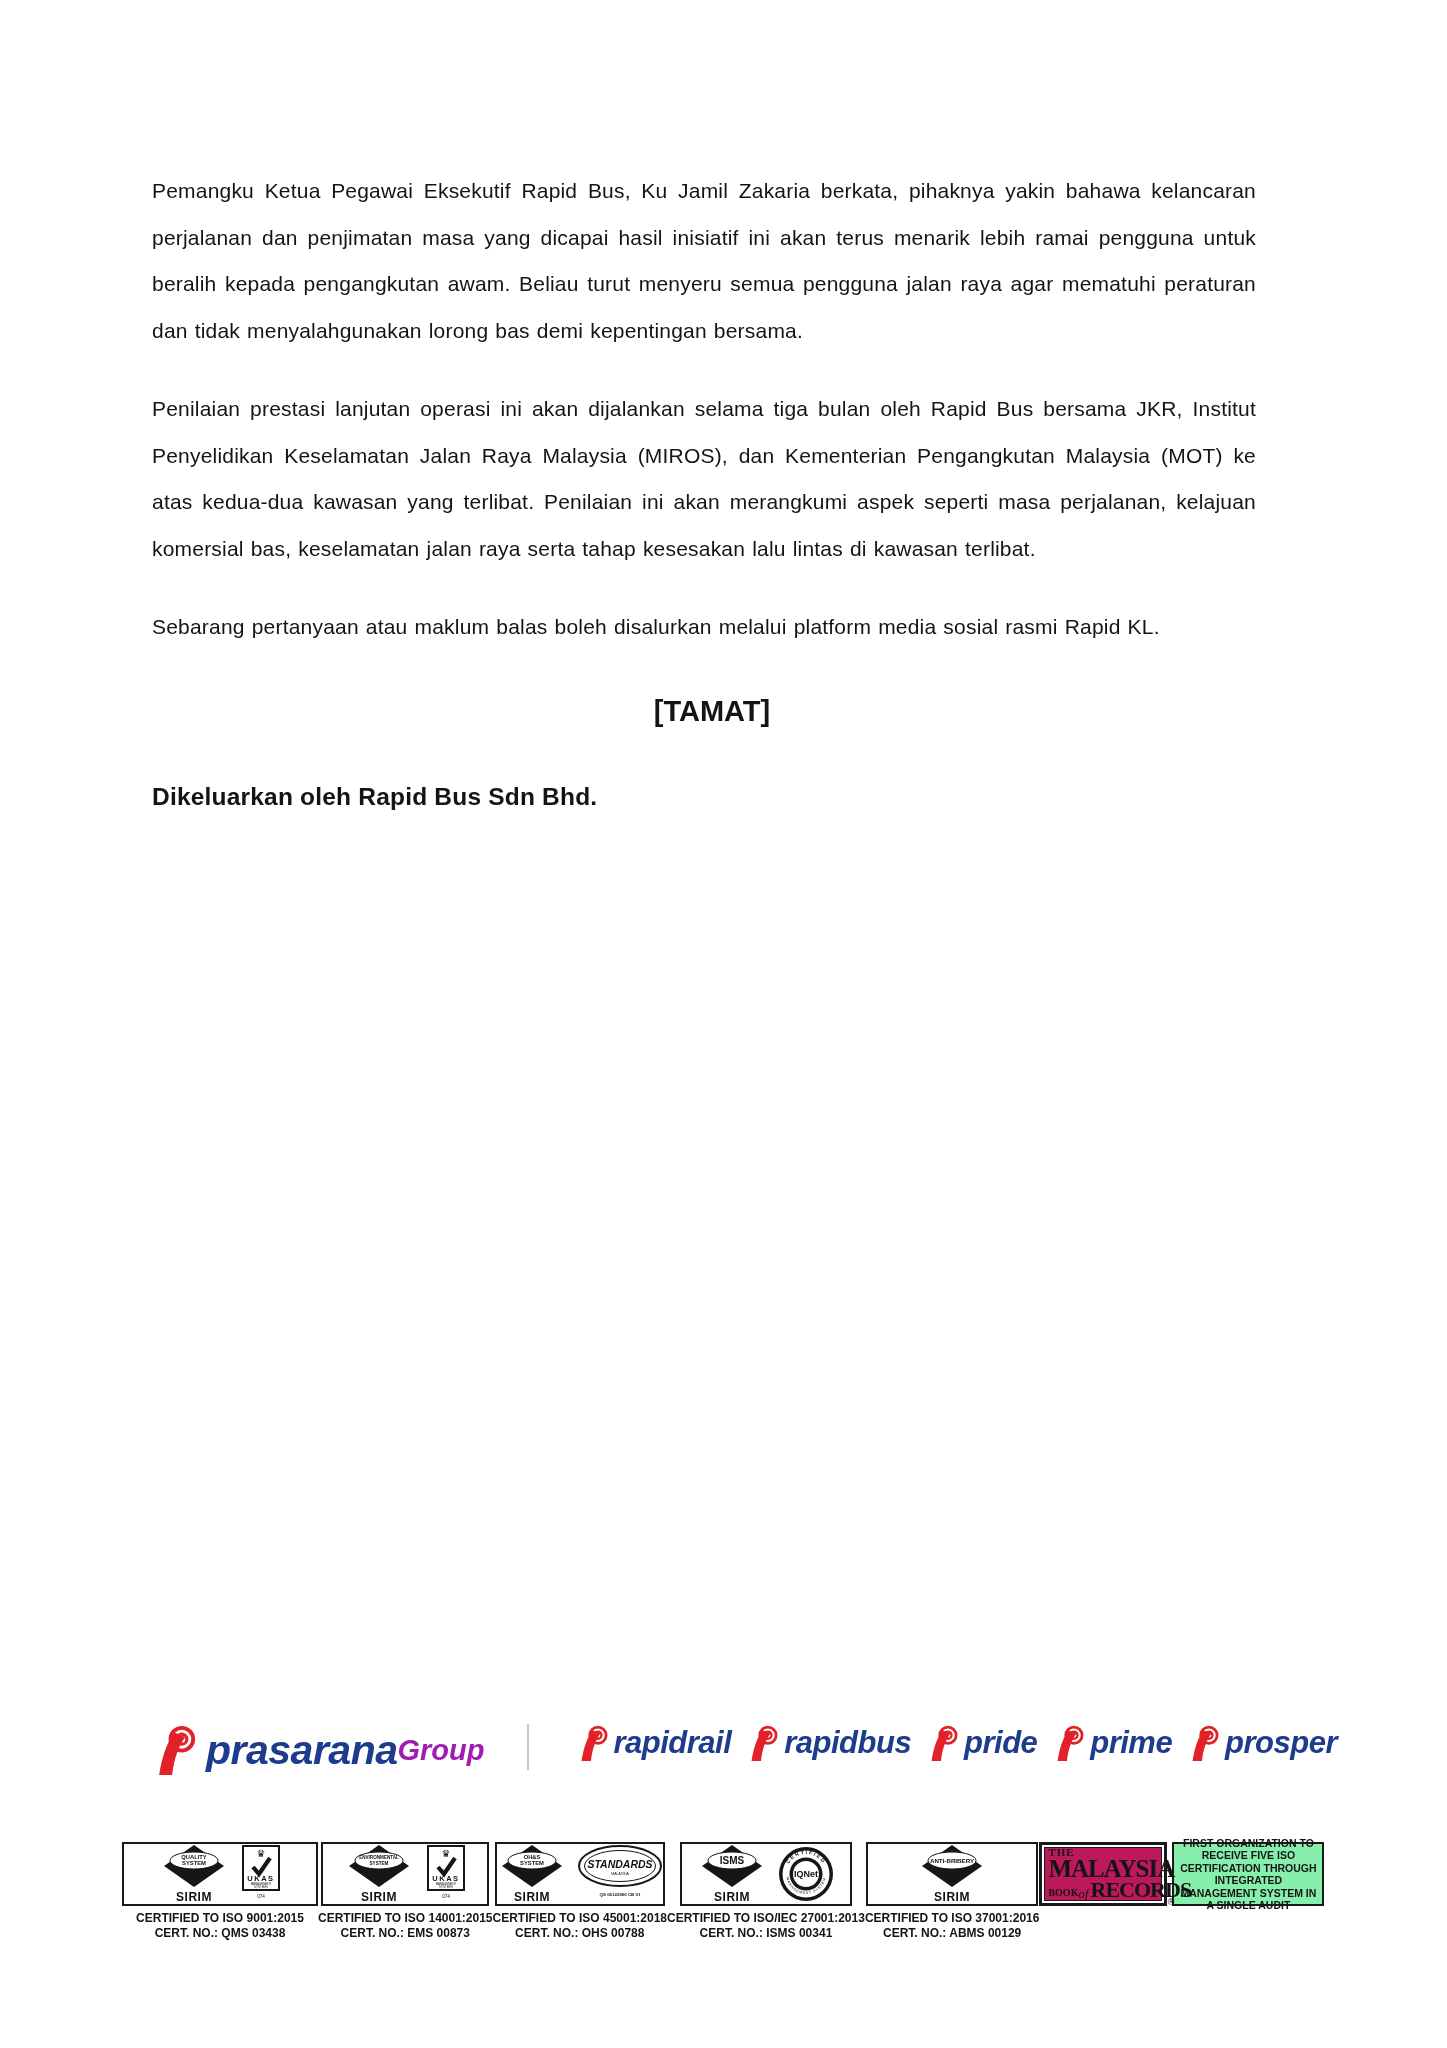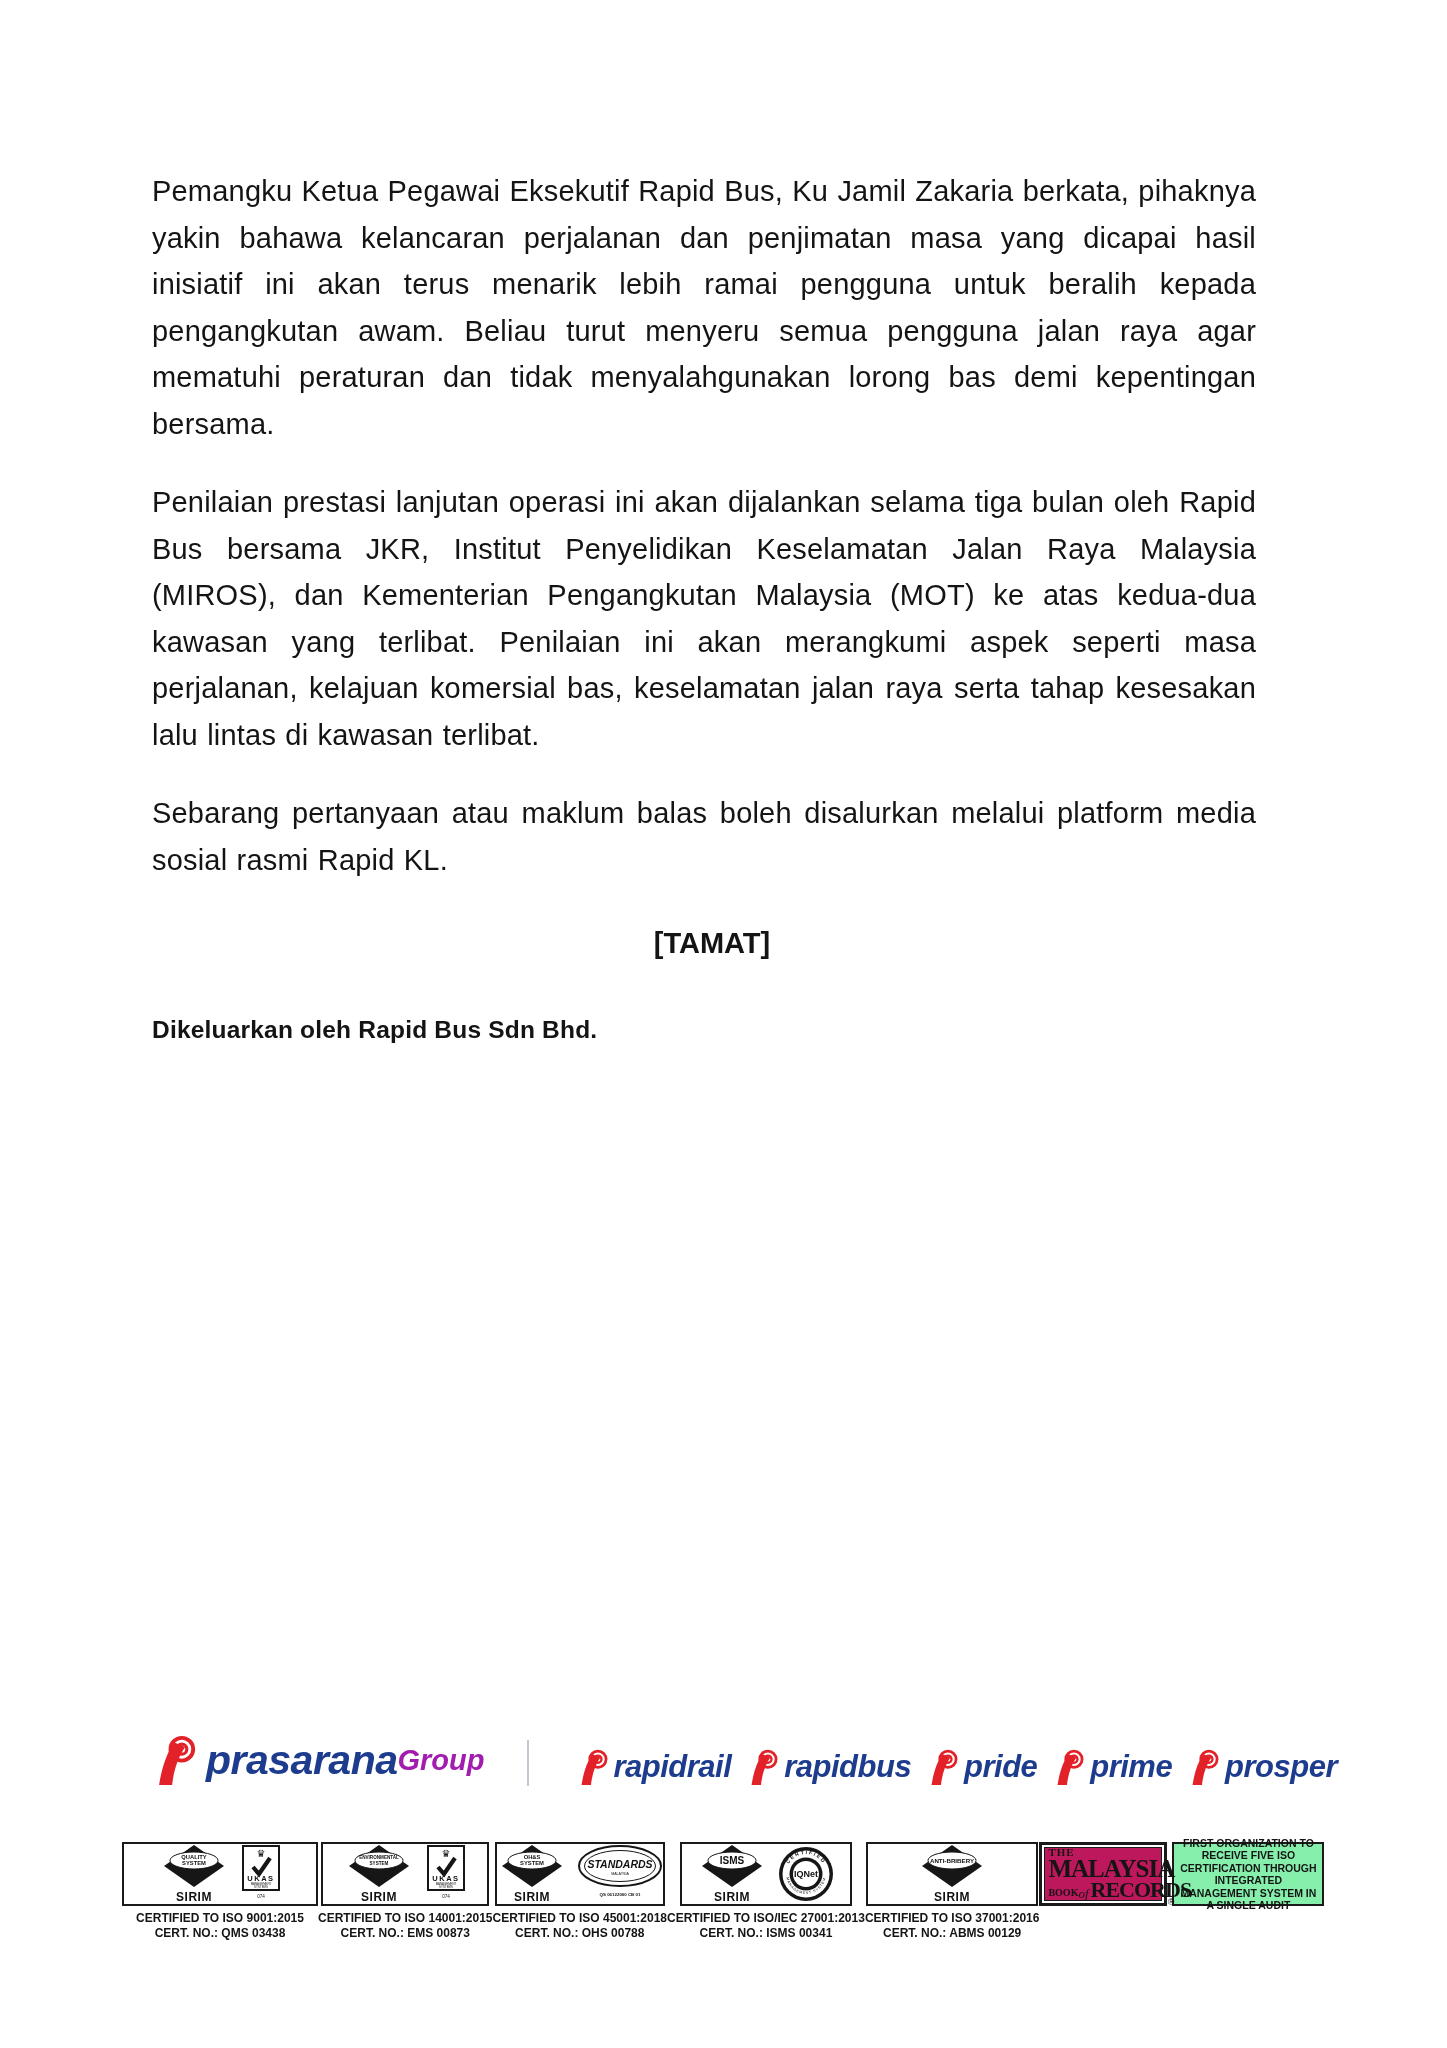--- a/index.html
+++ b/index.html
@@ -3,30 +3,30 @@
 <meta charset="utf-8">
 <style>
   html,body { margin:0; padding:0; background:#fff; }
   .page {
     position:relative; width:1447px; height:2048px; background:#ffffff;
     font-family:"Liberation Sans", sans-serif; color:#141414; overflow:hidden;
   }
   
   .content { position:absolute; left:152px; top:168px; width:1120px; }
   .body-para {
-    margin:0 16px 32px 0; font-size:29px; line-height:46.5px;
+    margin:0 16px 32px 0; font-size:21px; line-height:46.5px;
     text-align:justify; letter-spacing:0.2px; word-spacing:1px;
   }
   .tamat { margin:37px 0 0 0; font-size:29px; line-height:46.5px; font-weight:bold; text-align:center; }
   .issued { margin:48px 0 0 0; font-size:24.5px; line-height:30px; font-weight:bold; letter-spacing:0.2px; }
 
   
   .brand-row {
     position:absolute; left:150px; right:110px; top:1724px; height:62px;
-    display:flex; align-items:flex-end;
+    display:flex; align-items:flex-start;
   }
   .logo { display:flex; align-items:center; }
   .logo-text { font-weight:bold; font-style:italic; color:#1e3c8e; letter-spacing:-0.5px; }
   .prasarana-logo .logo-text { font-size:41px; margin-left:6px; }
   .prasarana-group { font-size:29px; font-style:italic; font-weight:600; color:#a21caf; margin-left:0; letter-spacing:0; }
   .brand-divider { width:2px; height:46px; background:#c2c6d2; margin:0 46px 0 42px; }
   .subsidiaries { flex:1; display:flex; justify-content:space-between; align-items:center; }
   .sub-logo .logo-text { font-size:31px; margin-left:3px; }
 
   

